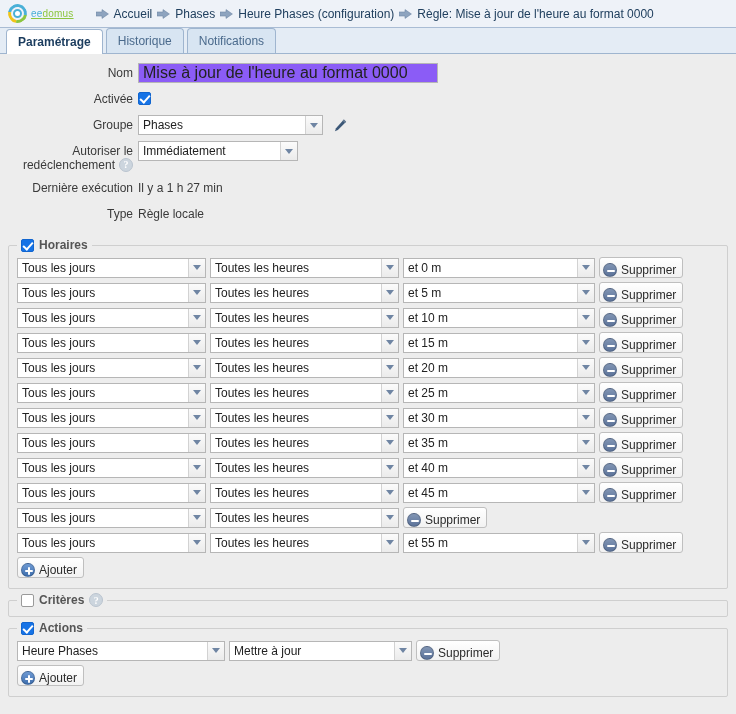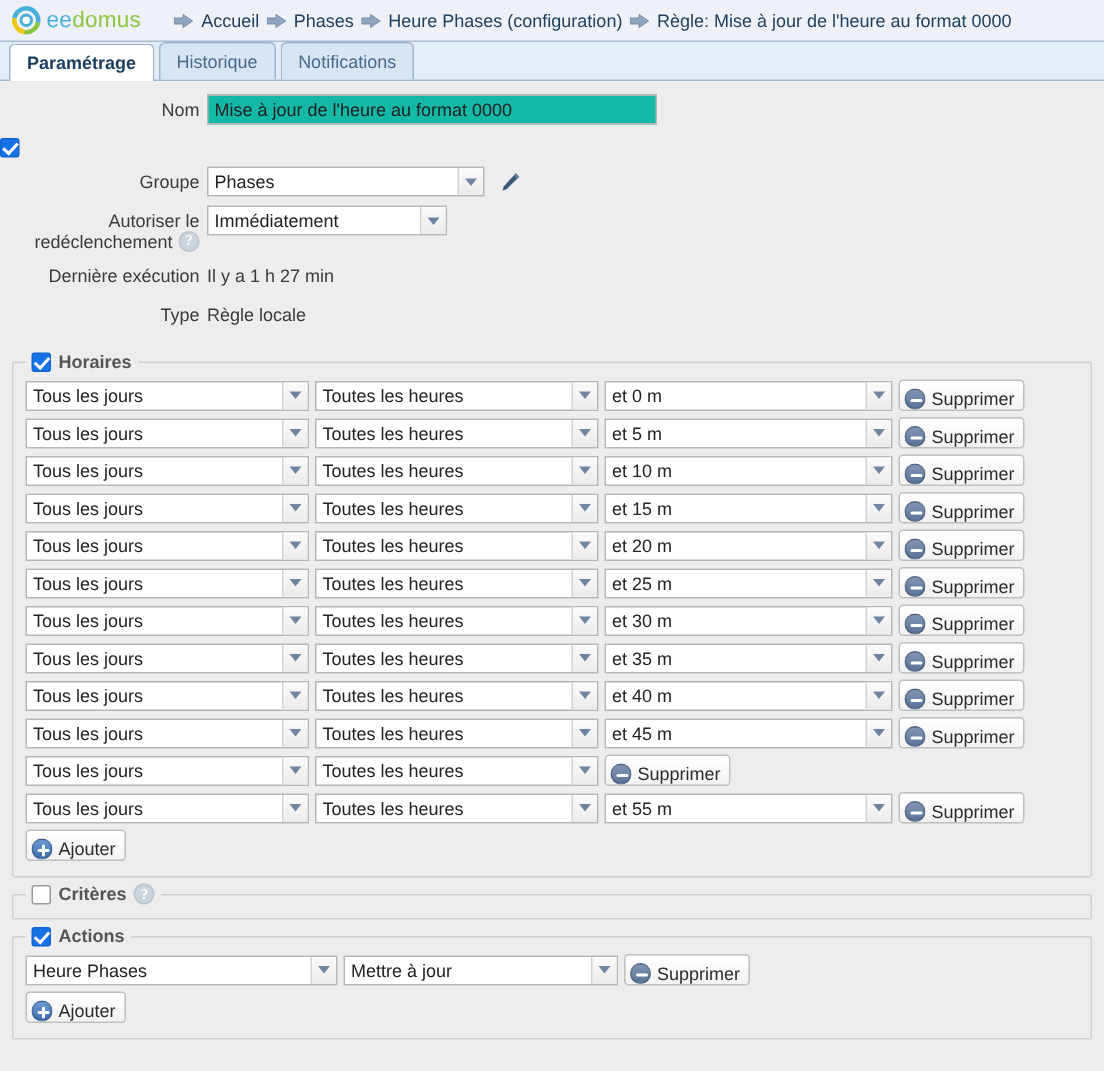--- a/index.html
+++ b/index.html
@@ -32,21 +32,21 @@
     border-right-color: #49b0d7;
     border-bottom-color: #8cc63f;
     transform: rotate(-35deg);
   }
   .logo-mark .inner {
     position: absolute; left: 5px; top: 5px;
     width: 9px; height: 9px; border-radius: 50%;
     background: #fff;
     border: 2px solid #49b0d7;
   }
-  .logo-text { font-size: 15px; color: #8cc63f; letter-spacing: .2px; }
+  .logo-text { font-size: 10px; color: #8cc63f; letter-spacing: .2px; text-decoration: underline; }
   .logo-text .b { color: #49b0d7; }
 
   #breadcrumb { display: flex; align-items: center; margin-left: 22px; gap: 5px; }
   .crumb { display: flex; align-items: center; gap: 5px; }
   .crumb-label {
     font-size: 12px; color: #21405f; white-space: nowrap;
   }
   .arrow-icon {
     width: 13px; height: 10px; flex: 0 0 auto; display: block;
   }
@@ -100,23 +100,23 @@
     line-height: 20px;
     flex: 0 0 auto;
   }
   .flabel.two-line { line-height: 14px; padding-top: 3px; }
   .fval { display: flex; align-items: center; gap: 6px; }
   .fstatic { font-size: 12px; color: #3a3a3a; line-height: 20px; }
 
   input.text {
     width: 300px; height: 20px;
     border: 1px solid #b6b6b6;
-    background: #14b8a6;
+    background: #8b5cf6;
     font-family: "Liberation Sans", sans-serif;
-    font-size: 12px;
+    font-size: 16px;
     color: #222;
     padding: 0 4px;
     outline: none;
   }
 
   
   .cb {
     width: 13px; height: 13px; flex: 0 0 auto;
     border-radius: 2px; position: relative; display: inline-block;
     margin-top: 3px;
@@ -285,20 +285,21 @@
 <div id="form-area">
 
   <div class="frow">
     <div class="flabel">Nom</div>
     <div class="fval">
       <input class="text" type="text" value="Mise à jour de l'heure au format 0000" style="">
     </div>
   </div>
 
   <div class="frow">
+    <div class="flabel">Activée</div>
     <div class="fval">
       <span class="cb on"></span>
     </div>
   </div>
 
   <div class="frow">
     <div class="flabel">Groupe</div>
     <div class="fval">
       <div class="sel" style="width:185px">
         <span class="selval">Phases</span>

